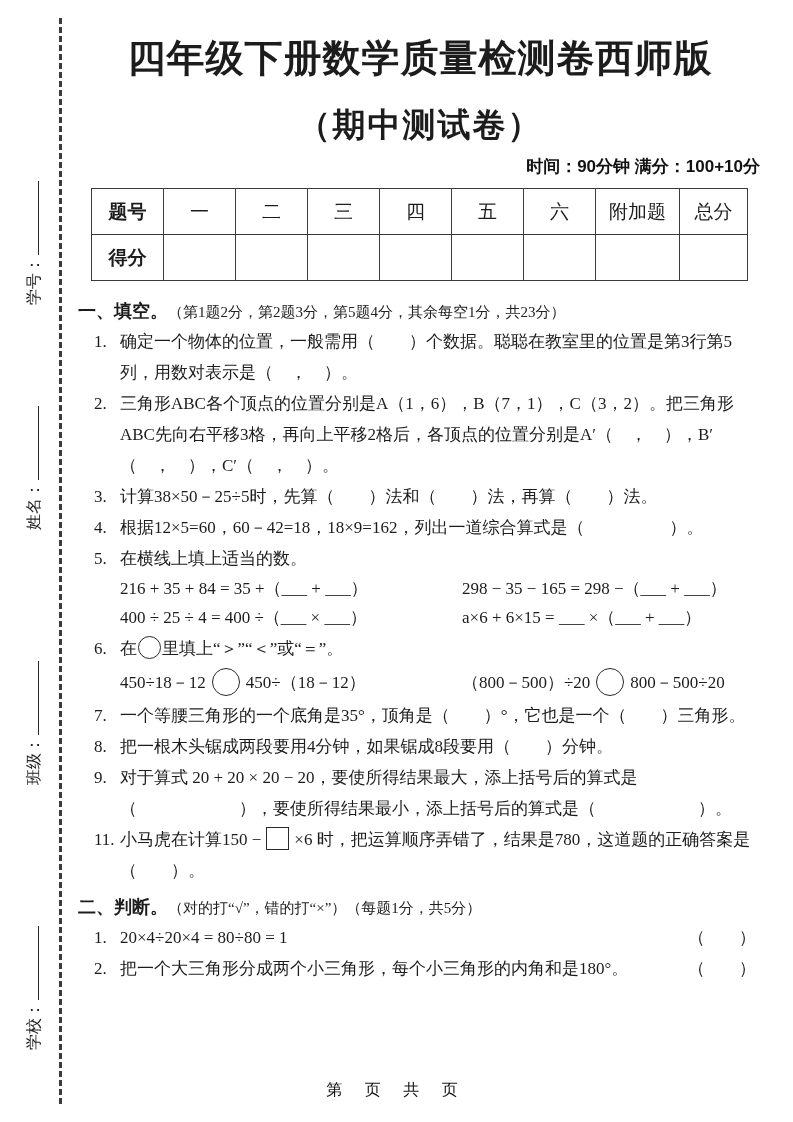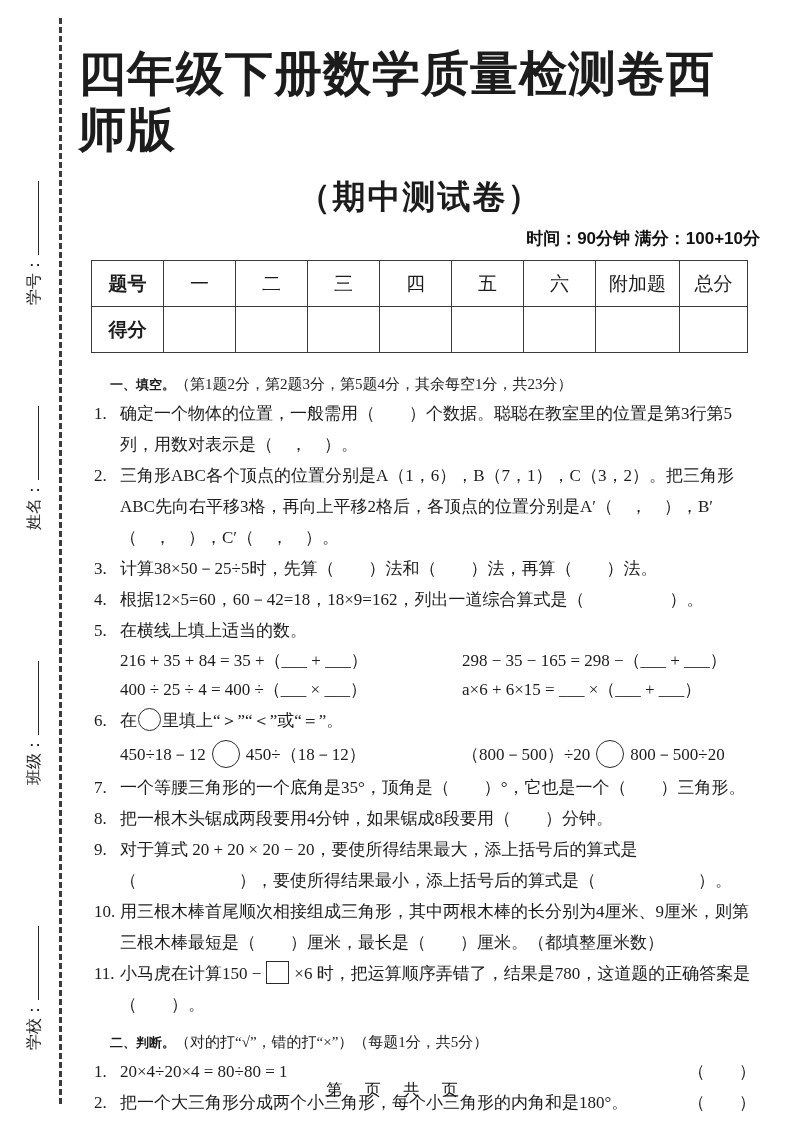--- a/index.html
+++ b/index.html
@@ -8,33 +8,33 @@
   
   .seal-line{position:absolute;left:59px;top:18px;height:1086px;width:0;
              border-left:3px dashed #3c3c3c;}
   .m-field{position:absolute;left:-40px;width:150px;height:26px;
            transform:rotate(-90deg);font-size:16px;white-space:nowrap;
            font-family:"Liberation Sans","DejaVu Sans",sans-serif;color:#222;}
   .m-blank{display:inline-block;width:74px;height:16px;border-bottom:1.6px solid #2a2a2a;
            vertical-align:baseline;margin-left:2px;}
   
   .content{position:absolute;left:78px;top:0;width:684px;}
-  .title{margin:46px 0 0;font-size:48px;line-height:56px;font-weight:bold;
+  .title{margin:30px 0 0;text-align:center;font-size:38px;line-height:56px;font-weight:bold;
          font-family:"Liberation Sans","DejaVu Sans",sans-serif;letter-spacing:1px;}
   .subtitle{margin:16px 0 0;text-align:center;font-size:33px;line-height:46px;font-weight:bold;
             font-family:"Liberation Sans","DejaVu Sans",sans-serif;letter-spacing:2px;}
   .meta{margin-top:8px;text-align:right;font-size:17px;line-height:22px;padding-right:2px;
         font-family:"Liberation Sans","DejaVu Sans",sans-serif;font-weight:bold;color:#111;}
   table.score{border-collapse:collapse;margin:10px 0 0 13px;table-layout:fixed;border-radius:15px;}
   table.score td{border:1.6px solid #3a3a3a;height:45px;text-align:center;vertical-align:middle;
                  font-size:19px;padding:0;}
   td.score-label{font-family:"Liberation Sans","DejaVu Sans",sans-serif;font-weight:bold;font-size:18px;}
   
   .sec{margin-top:17px;line-height:27px;}
-  .sec-h{font-weight:bold;font-size:13px;font-family:"Liberation Sans","DejaVu Sans",sans-serif;margin-left:32px;}
+  .sec-h{font-weight:bold;font-size:18px;font-family:"Liberation Sans","DejaVu Sans",sans-serif;}
   .sec-note{font-size:15px;color:#222;}
   .q{display:flex;line-height:31px;font-size:17px;}
   .q-num{flex:none;width:42px;padding-left:16px;box-sizing:border-box;}
   .q-body{flex:1;}
   .q-ans{flex:none;padding-right:6px;}
   .eq-row{display:flex;padding-left:42px;line-height:29px;font-size:17px;}
   .eq-left{flex:none;width:342px;}
   .eq-right{flex:1;}
   .circle{display:inline-block;width:26px;height:26px;border:1.6px solid #2a2a2a;
           border-radius:50%;vertical-align:-8px;margin:0 6px;}
@@ -163,24 +163,20 @@
     <div class="q">
       <span class="q-num">8.</span>
       <span class="q-body">把一根木头锯成两段要用4分钟，如果锯成8段要用（　　）分钟。</span>
     </div>
 
     <div class="q">
       <span class="q-num">9.</span>
       <span class="q-body">对于算式 20 + 20 × 20 − 20，要使所得结果最大，添上括号后的算式是（　　　　　　），要使所得结果最小，添上括号后的算式是（　　　　　　）。</span>
     </div>
 
-    <div class="q">
-      <span class="q-num">10.</span>
-      <span class="q-body">用三根木棒首尾顺次相接组成三角形，其中两根木棒的长分别为4厘米、9厘米，则第三根木棒最短是（　　）厘米，最长是（　　）厘米。（都填整厘米数）</span>
-    </div>
 
     <div class="q">
       <span class="q-num">11.</span>
       <span class="q-body"><span>小马虎在计算150 −</span><span class="sq-box"></span><span>×6 时，把运算顺序弄错了，结果是780，这道题的正确答案是（　　）。</span></span>
     </div>
 
     <div class="sec" style="margin-top:8px">
       <span class="sec-h">二、判断。</span><span class="sec-note">（对的打“√”，错的打“×”）（每题1分，共5分）</span>
     </div>
 

